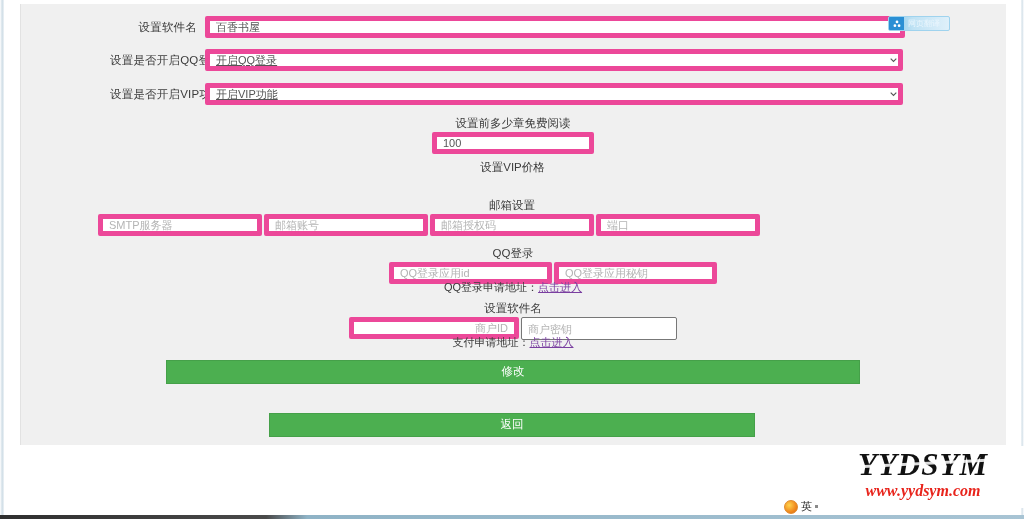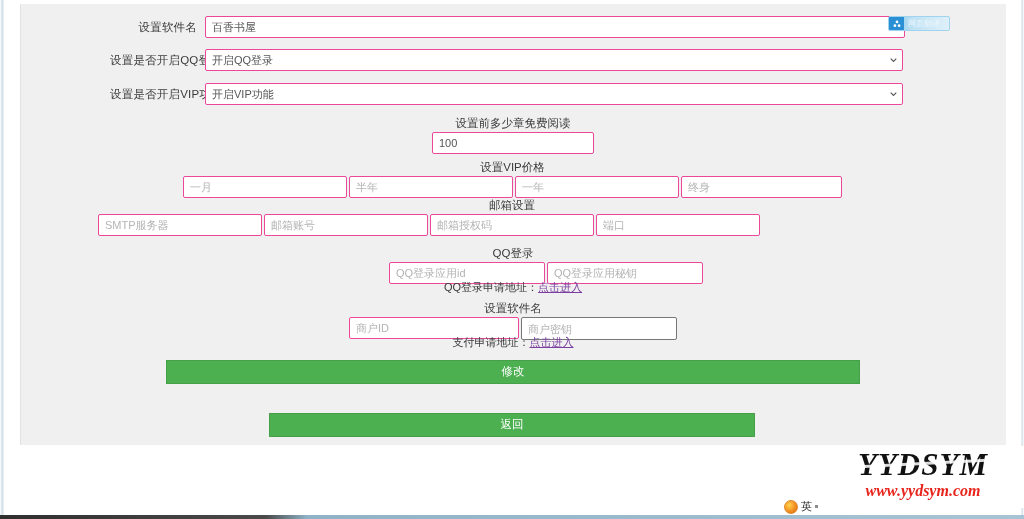--- a/index.html
+++ b/index.html
@@ -55,35 +55,36 @@
     color: #3b3b3b;
     white-space: nowrap;
     letter-spacing: .2px;
   }
 
   .txt-input, .sel-input {
     font-family: "Liberation Sans", "DejaVu Sans", sans-serif;
     font-size: 11px;
     color: #555555;
     background: #ffffff;
-    border: 1px solid #ec4899;
+    border: 5px solid #ec4899;
     border-radius: 2px;
     height: 22px;
     padding: 0 6px;
     outline: none;
   }
   .txt-input::placeholder { color: #b4b4b4; }
 
   .sel-wrap { position: relative; display: inline-block; }
   .sel-input {
     width: 100%;
     height: 22px;
     appearance: none;
     -webkit-appearance: none;
     padding-right: 34px;
+    text-decoration: underline;
   }
   .sel-chev {
     position: absolute;
     right: 6px;
     top: 50%;
     transform: translateY(-50%);
     width: 7px; height: 7px;
     pointer-events: none;
   }
   .sel-chev svg { display: block; }
@@ -266,26 +267,20 @@
 
   <div class="group" style="left:432px; top:116px; width:162px;">
     <div class="group-caption">设置前多少章免费阅读</div>
     <div class="group-fields">
       <input class="txt-input" type="text" style="width: 162px;" value="100">
     </div>
   </div>
 
   <div class="group" style="left:183px; top:160px; width:659px;">
     <div class="group-caption">设置VIP价格</div>
-    <div class="group-fields" style="gap:2px;">
-      <input class="txt-input" type="text" style="width: 164px;" placeholder="一月">
-      <input class="txt-input" type="text" style="width: 164px;" placeholder="半年">
-      <input class="txt-input" type="text" style="width: 164px;" placeholder="一年">
-      <input class="txt-input" type="text" style="width: 161px;" placeholder="终身">
-    </div>
   </div>
 
   <div class="group" style="left:98px; top:198px; width:828px;">
     <div class="group-caption">邮箱设置</div>
     <div class="group-fields" style="gap:2px;">
       <input class="txt-input" type="text" style="width: 164px;" placeholder="SMTP服务器">
       <input class="txt-input" type="text" style="width: 164px;" placeholder="邮箱账号">
       <input class="txt-input" type="text" style="width: 164px;" placeholder="邮箱授权码">
       <input class="txt-input" type="text" style="width: 164px;" placeholder="端口">
     </div>
@@ -298,21 +293,21 @@
       <input class="txt-input" type="text" style="width: 163px;" placeholder="QQ登录应用秘钥">
     </div>
   </div>
   <div class="hint" style="left:349px; top:280px; width:328px;">
     <span>QQ登录申请地址：</span><a href="#">点击进入</a>
   </div>
 
   <div class="group" style="left:349px; top:301px; width:328px;">
     <div class="group-caption">设置软件名</div>
     <div class="group-fields" style="gap:2px;">
-      <input class="txt-input" type="text" style="width: 189px;" placeholder="商户ID">
+      <input class="txt-input" type="text" style="width: 189px; text-align: right;" placeholder="商户ID">
       <input class="txt-input" type="text" style="width: 163px; border: 1px solid rgb(119, 119, 119); height: 23px;" placeholder="商户密钥">
     </div>
   </div>
   <div class="hint" style="left:349px; top:335px; width:328px;font-family:Liberation Mono, monospace;">
     <span>支付申请地址：</span><a href="#">点击进入</a>
   </div>
 
   <button class="btn-green" style="left:166px; top:360px; width:694px; height:24px;">修改</button>
 
   <button class="btn-green" style="left:269px; top:413px; width:486px; height:24px;">返回</button>

